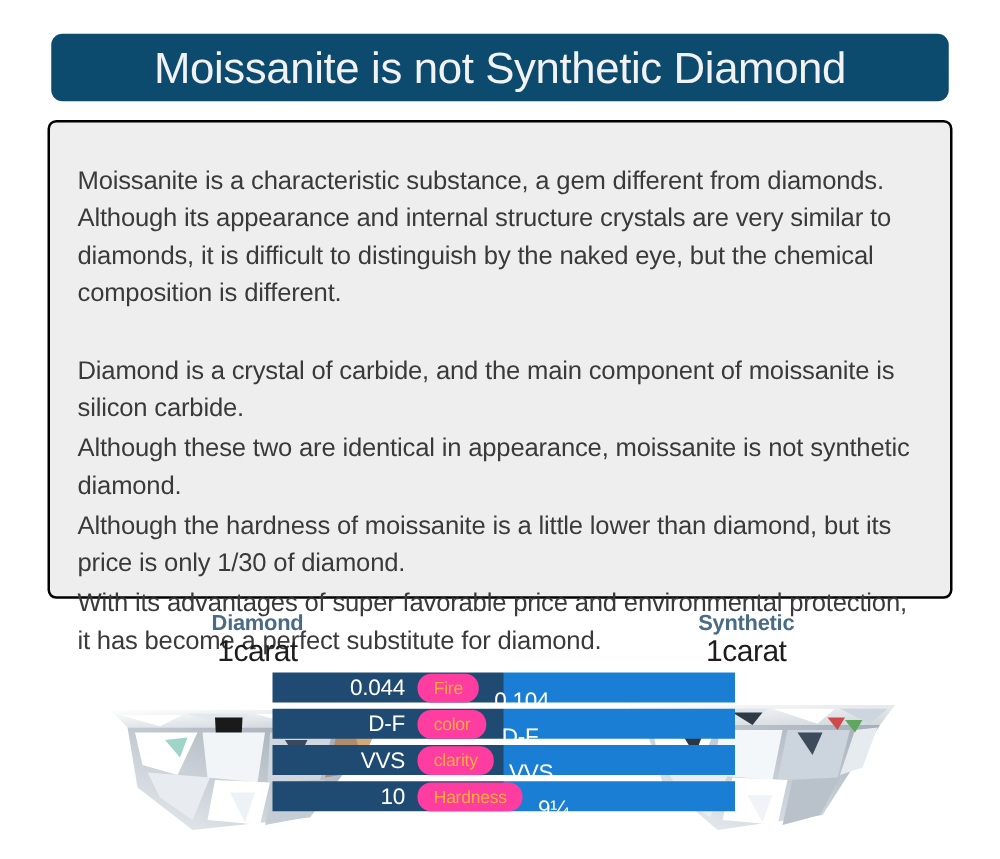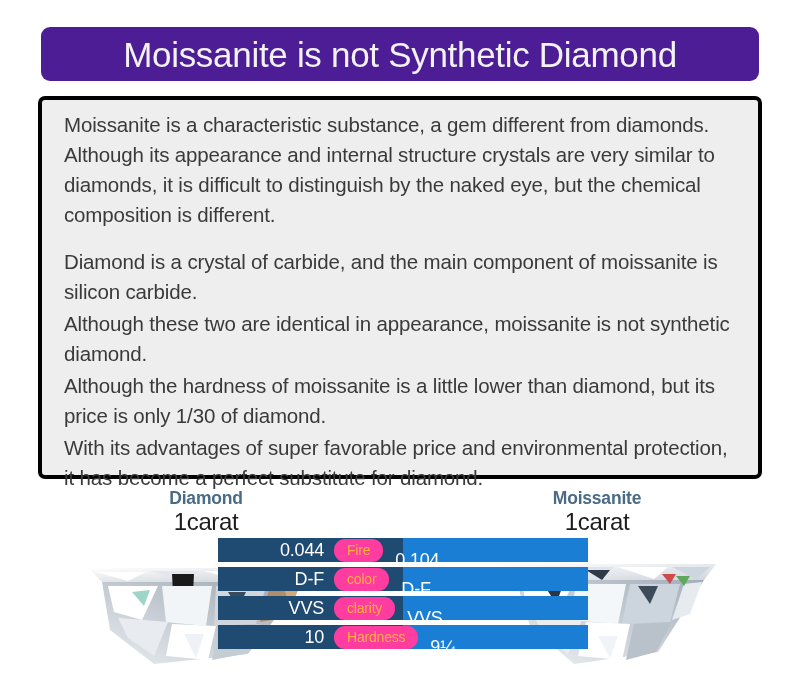--- a/index.html
+++ b/index.html
@@ -15,21 +15,21 @@
     overflow: hidden;
   }
 
   
   .title-banner {
     position: absolute;
     left: 41px;
     top: 27px;
     width: 718px;
     height: 54px;
-    background: #4c1d95;
+    background: #0c4a6e;
     border-radius: 9px;
     display: flex;
     align-items: center;
     justify-content: center;
     box-sizing: border-box;
   }
   .title-text {
     color: #f2f2f2;
     font-size: 35px;
     line-height: 1;
@@ -39,33 +39,33 @@
   }
 
   
   .text-card {
     position: absolute;
     left: 38px;
     top: 96px;
     width: 724px;
     height: 383px;
     background: #eeeeee;
-    border: 4px solid #000000;
+    border: 2px solid #000000;
     border-radius: 7px;
     box-sizing: border-box;
-    padding: 10px 22px 12px 22px;
+    padding: 32px 22px 12px 22px;
   }
   .para {
     color: #3a3a3a;
     font-size: 20.5px;
     line-height: 30px;
     margin: 0;
     letter-spacing: -0.15px;
   }
-  .para + .para { margin-top: 17px; }
+  .para + .para { margin-top: 32px; }
   .para-tight + .para-tight { margin-top: 2px; }
 
   
   .compare {
     position: absolute;
     left: 0;
     top: 486px;
     width: 800px;
     height: 201px;
   }
@@ -164,21 +164,21 @@
   <p class="para para-tight">With its advantages of super favorable price and environmental protection, it has become a perfect substitute for diamond.</p>
 </div>
 
 <div class="compare">
 
   <div class="cap cap-left">
     <div class="cap-name">Diamond</div>
     <div class="cap-carat">1carat</div>
   </div>
   <div class="cap cap-right">
-    <div class="cap-name">Moissanite</div>
+    <div class="cap-name">Synthetic</div>
     <div class="cap-carat">1carat</div>
   </div>
 
   <svg class="gem gem-left" width="230" height="132" viewBox="0 0 230 132">
     <defs>
       <linearGradient id="gL1" x1="0" y1="0" x2="1" y2="1">
         <stop offset="0%" stop-color="#ffffff"></stop>
           <stop offset="100%" stop-color="#c9cfd6"></stop>
       </linearGradient>
       <linearGradient id="gL2" x1="0" y1="1" x2="1" y2="0">

